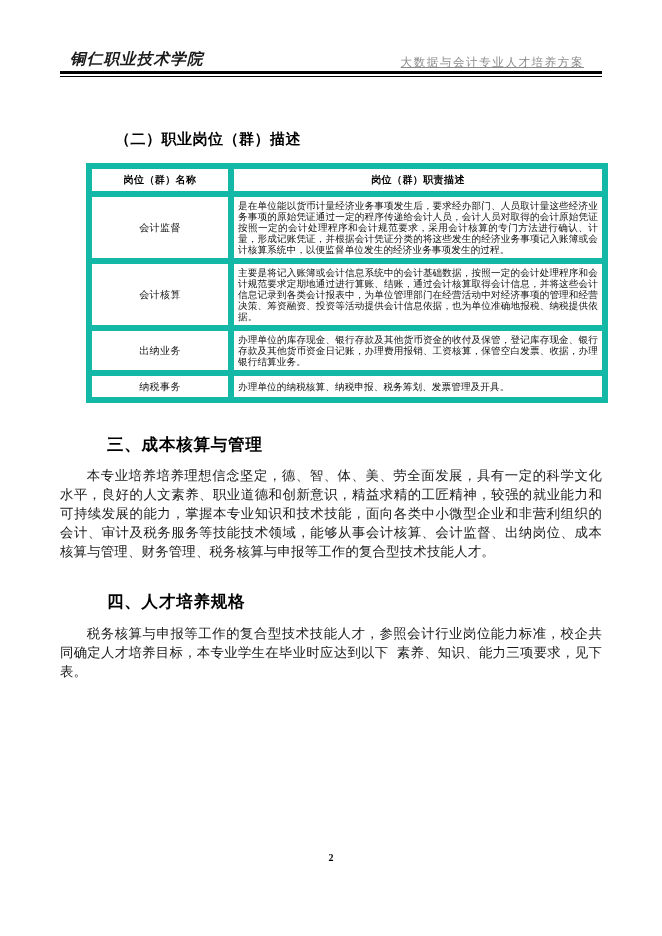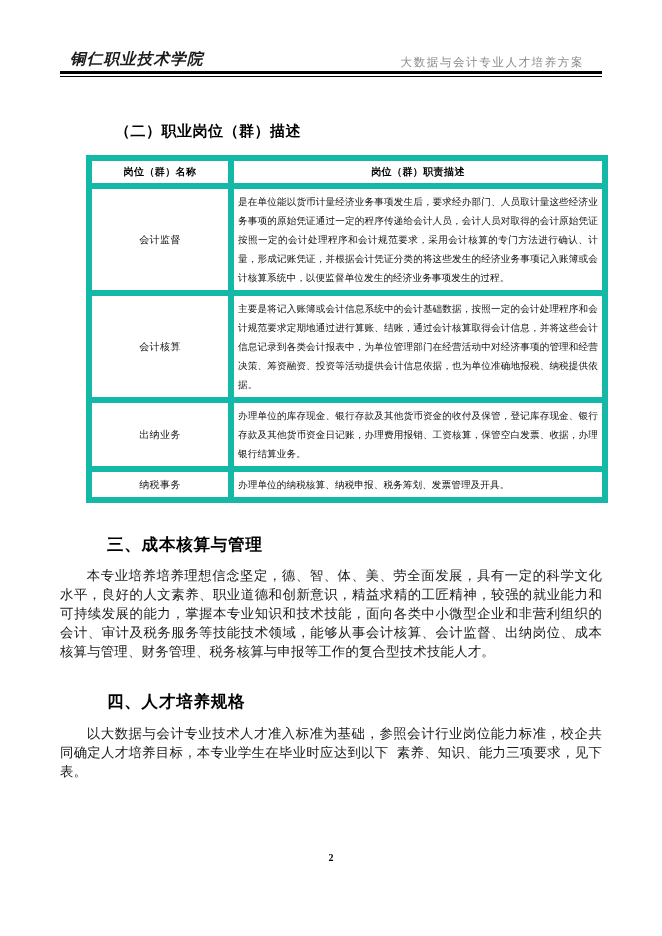--- a/index.html
+++ b/index.html
@@ -50,20 +50,21 @@
     padding-left: 10px;
     white-space: nowrap;
   }
   .header-plan {
     font-family: "Liberation Serif", "DejaVu Serif", serif;
     font-size: 11.5px;
     letter-spacing: 1.6px;
     color: #8a8a8a;
     padding-right: 18px;
     white-space: nowrap;
+    text-decoration: underline;
   }
   .header-rule-thick {
     position: absolute;
     left: 0;
     top: 31px;
     width: 542px;
     height: 3px;
     background: #000;
   }
   .header-rule-thin {
@@ -72,21 +73,21 @@
     top: 36px;
     width: 542px;
     height: 1px;
     background: #000;
   }
 
   
   .content {
     position: absolute;
     left: 60px;
-    top: 112px;
+    top: 120px;
     width: 542px;
   }
 
   .heading-sub {
     font-family: "Liberation Serif", "DejaVu Serif", serif;
     font-weight: bold;
     font-size: 15px;
     letter-spacing: 0.5px;
     color: #000;
     margin: 8px 0 12px 55px;
@@ -146,21 +147,21 @@
     text-align: center;
     font-size: 10px;
     letter-spacing: 0.4px;
     line-height: 1.5;
     color: #111;
   }
   .cell-desc {
     text-align: justify;
     text-justify: inter-ideograph;
     font-size: 9.6px;
-    line-height: 19px;
+    line-height: 11px;
     color: #111;
     padding: 2px 5px 2px 4px;
     letter-spacing: 0.1px;
     margin-top: 37px;
   }
 
   
   .page-number {
     position: absolute;
     left: 0;
@@ -221,19 +222,19 @@
     <div class="spacer-30"></div>
 
     <h2 class="heading-main">三、成本核算与管理</h2>
 
     <p class="para">本专业培养培养理想信念坚定，德、智、体、美、劳全面发展，具有一定的科学文化水平，良好的人文素养、职业道德和创新意识，精益求精的工匠精神，较强的就业能力和可持续发展的能力，掌握本专业知识和技术技能，面向各类中小微型企业和非营利组织的会计、审计及税务服务等技能技术领域，能够从事会计核算、会计监督、出纳岗位、成本核算与管理、财务管理、税务核算与申报等工作的复合型技术技能人才。</p>
 
     <div class="spacer-24"></div>
 
     <h2 class="heading-main">四、人才培养规格</h2>
 
-    <p class="para">以大数据与会计专业技术人才准入标准为基础，参照会计行业岗位能力标准，校企共同确定人才培养目标，本专业学生在毕业时应达到以下 素养、知识、能力三项要求，见下表。</p>
+    <p class="para">税务核算与申报等工作的复合型技术技能人才，参照会计行业岗位能力标准，校企共同确定人才培养目标，本专业学生在毕业时应达到以下 素养、知识、能力三项要求，见下表。</p>
 
   </div>
 
   <div class="page-number">2</div>
 
 </div>
 
 </body></html>

